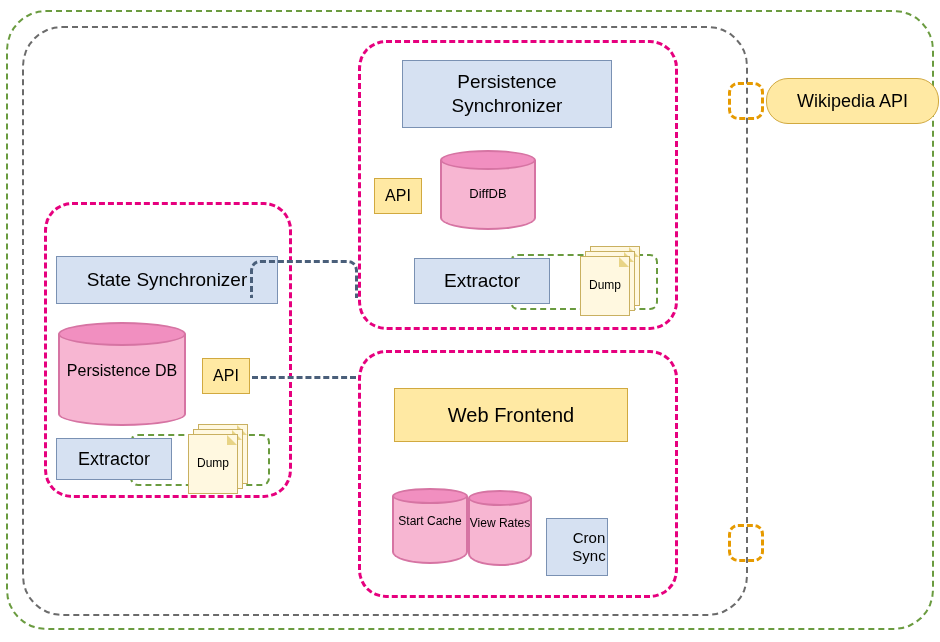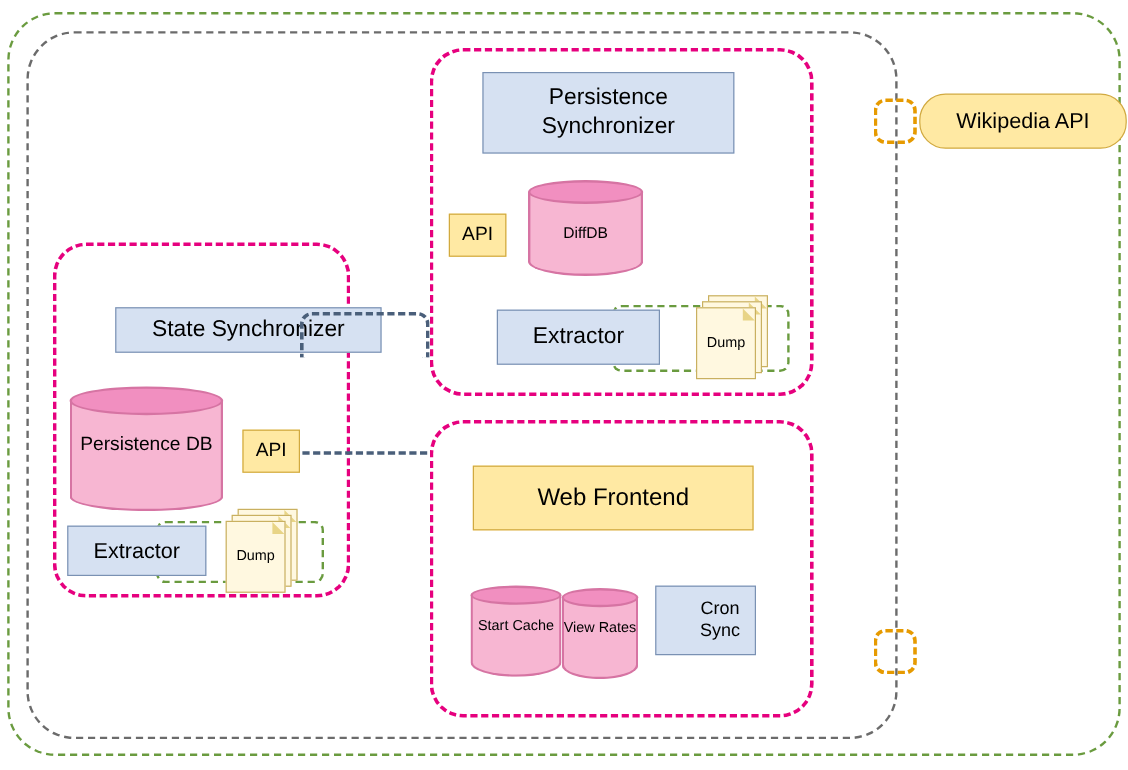--- a/index.html
+++ b/index.html
@@ -101,21 +101,21 @@
 <body>
 
 <div class="canvas">
 
   <div class="box green-dashed" style="left:6px; top:10px; width:928px; height:620px;"></div>
 
   <div class="box gray-dashed" style="left:22px; top:26px; width:726px; height:590px;"></div>
 
   <div class="box magenta-dashed" style="left:44px; top:202px; width:248px; height:296px;"></div>
 
-  <div class="box blue-box" style="left:56px; top:256px; width:222px; height:38px; font-size:19px;margin-left:40px;">State Synchronizer</div>
+  <div class="box blue-box" style="left:56px; top:256px; width:222px; height:48px; font-size:19px;">State Synchronizer</div>
 
   <div class="cylinder" style="left:58px; top:322px; width:128px; height:104px;">
     <div class="cyl-body" style="top:12px; height:92px;"></div>
     <div class="cyl-top" style="top:0; height:24px;"></div>
     <div class="cyl-label" style="top:40px; font-size:16px; line-height:18px;">Persistence DB</div>
   </div>
 
   <div class="box yellow-box" style="left:202px; top:358px; width:48px; height:36px; font-size:16px;">API</div>
 
   <div class="box green-small-dashed" style="left:130px; top:434px; width:140px; height:52px;"></div>
@@ -173,21 +173,21 @@
     <div class="cyl-top" style="top:0; height:16px;"></div>
     <div class="cyl-label" style="top:26px; font-size:12px; line-height:14px;">Start Cache</div>
   </div>
 
   <div class="cylinder" style="left:468px; top:490px; width:64px; height:76px;">
     <div class="cyl-body" style="top:8px; height:68px;"></div>
     <div class="cyl-top" style="top:0; height:16px;"></div>
     <div class="cyl-label" style="top:26px; font-size:12px; line-height:14px;">View Rates</div>
   </div>
 
-  <div class="box blue-box" style="left:546px; top:488px; width:84px; height:58px; font-size:15px; line-height:18px;padding-left:24px;">Cron Sync</div>
+  <div class="box blue-box" style="left:546px; top:518px; width:62px; height:58px; font-size:15px; line-height:18px;padding-left:24px;">Cron Sync</div>
 
   <div class="box yellow-box" style="left:766px; top:78px; width:173px; height:46px; font-size:18px;border-radius:22px;">Wikipedia API</div>
 
 
   <div class="box orange-dashed" style="left:728px; top:82px; width:36px; height:38px;"></div>
 
   <div class="box orange-dashed" style="left:728px; top:524px; width:36px; height:38px;"></div>
 
   <div style="position:absolute; left:250px; top:260px; width:108px; height:38px;
               border-top:3px dashed #4a5f7a; border-left:3px dashed #4a5f7a;

